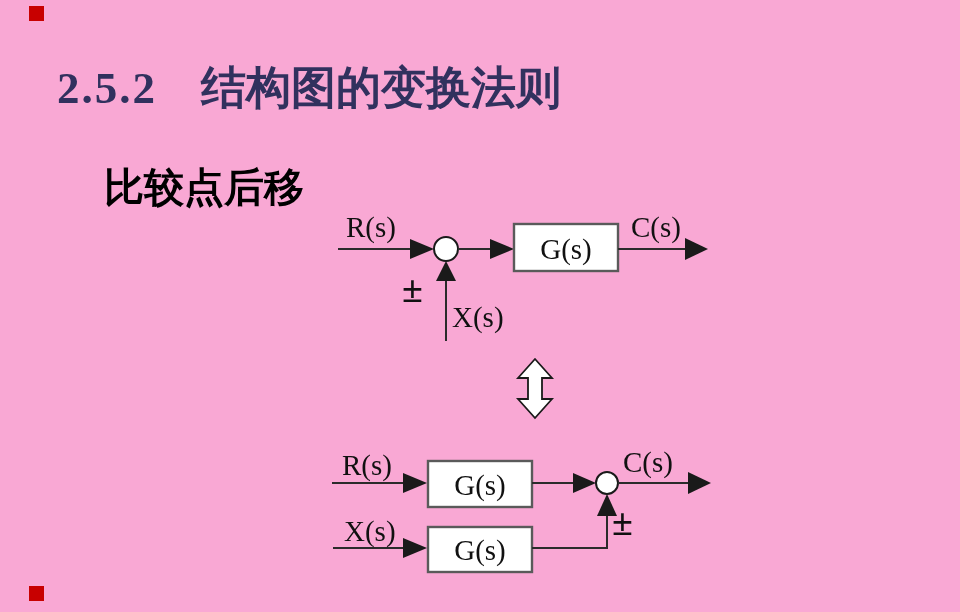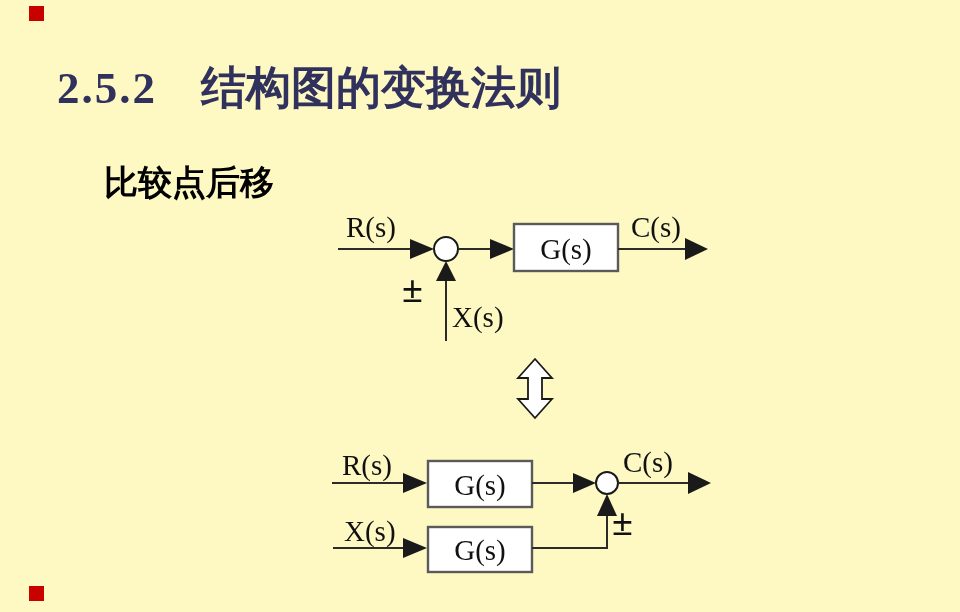--- a/index.html
+++ b/index.html
@@ -4,21 +4,21 @@
 <style>
   html, body {
     margin: 0;
     padding: 0;
     background: #ffffff;
   }
   #slide {
     position: relative;
     width: 960px;
     height: 612px;
-    background: #fef9c3;
+    background: #f9a8d4;
     overflow: hidden;
     font-family: "Liberation Serif", "DejaVu Serif", serif;
   }
   .accent-square {
     position: absolute;
     width: 15px;
     height: 15px;
     background: #c80000;
     left: 29px;
   }
@@ -40,21 +40,21 @@
   }
   .slide-title .title-text {
     margin-left: 44px;
     letter-spacing: 0px;
   }
   .slide-subtitle {
     position: absolute;
     left: 104px;
     top: 160px;
     color: #000000;
-    font-size: 34px;
+    font-size: 40px;
     font-weight: bold;
     font-family: "Liberation Sans", "DejaVu Sans", sans-serif;
     white-space: nowrap;
   }
   svg.diagram-canvas {
     position: absolute;
     left: 0;
     top: 0;
   }
   .sig-line {

